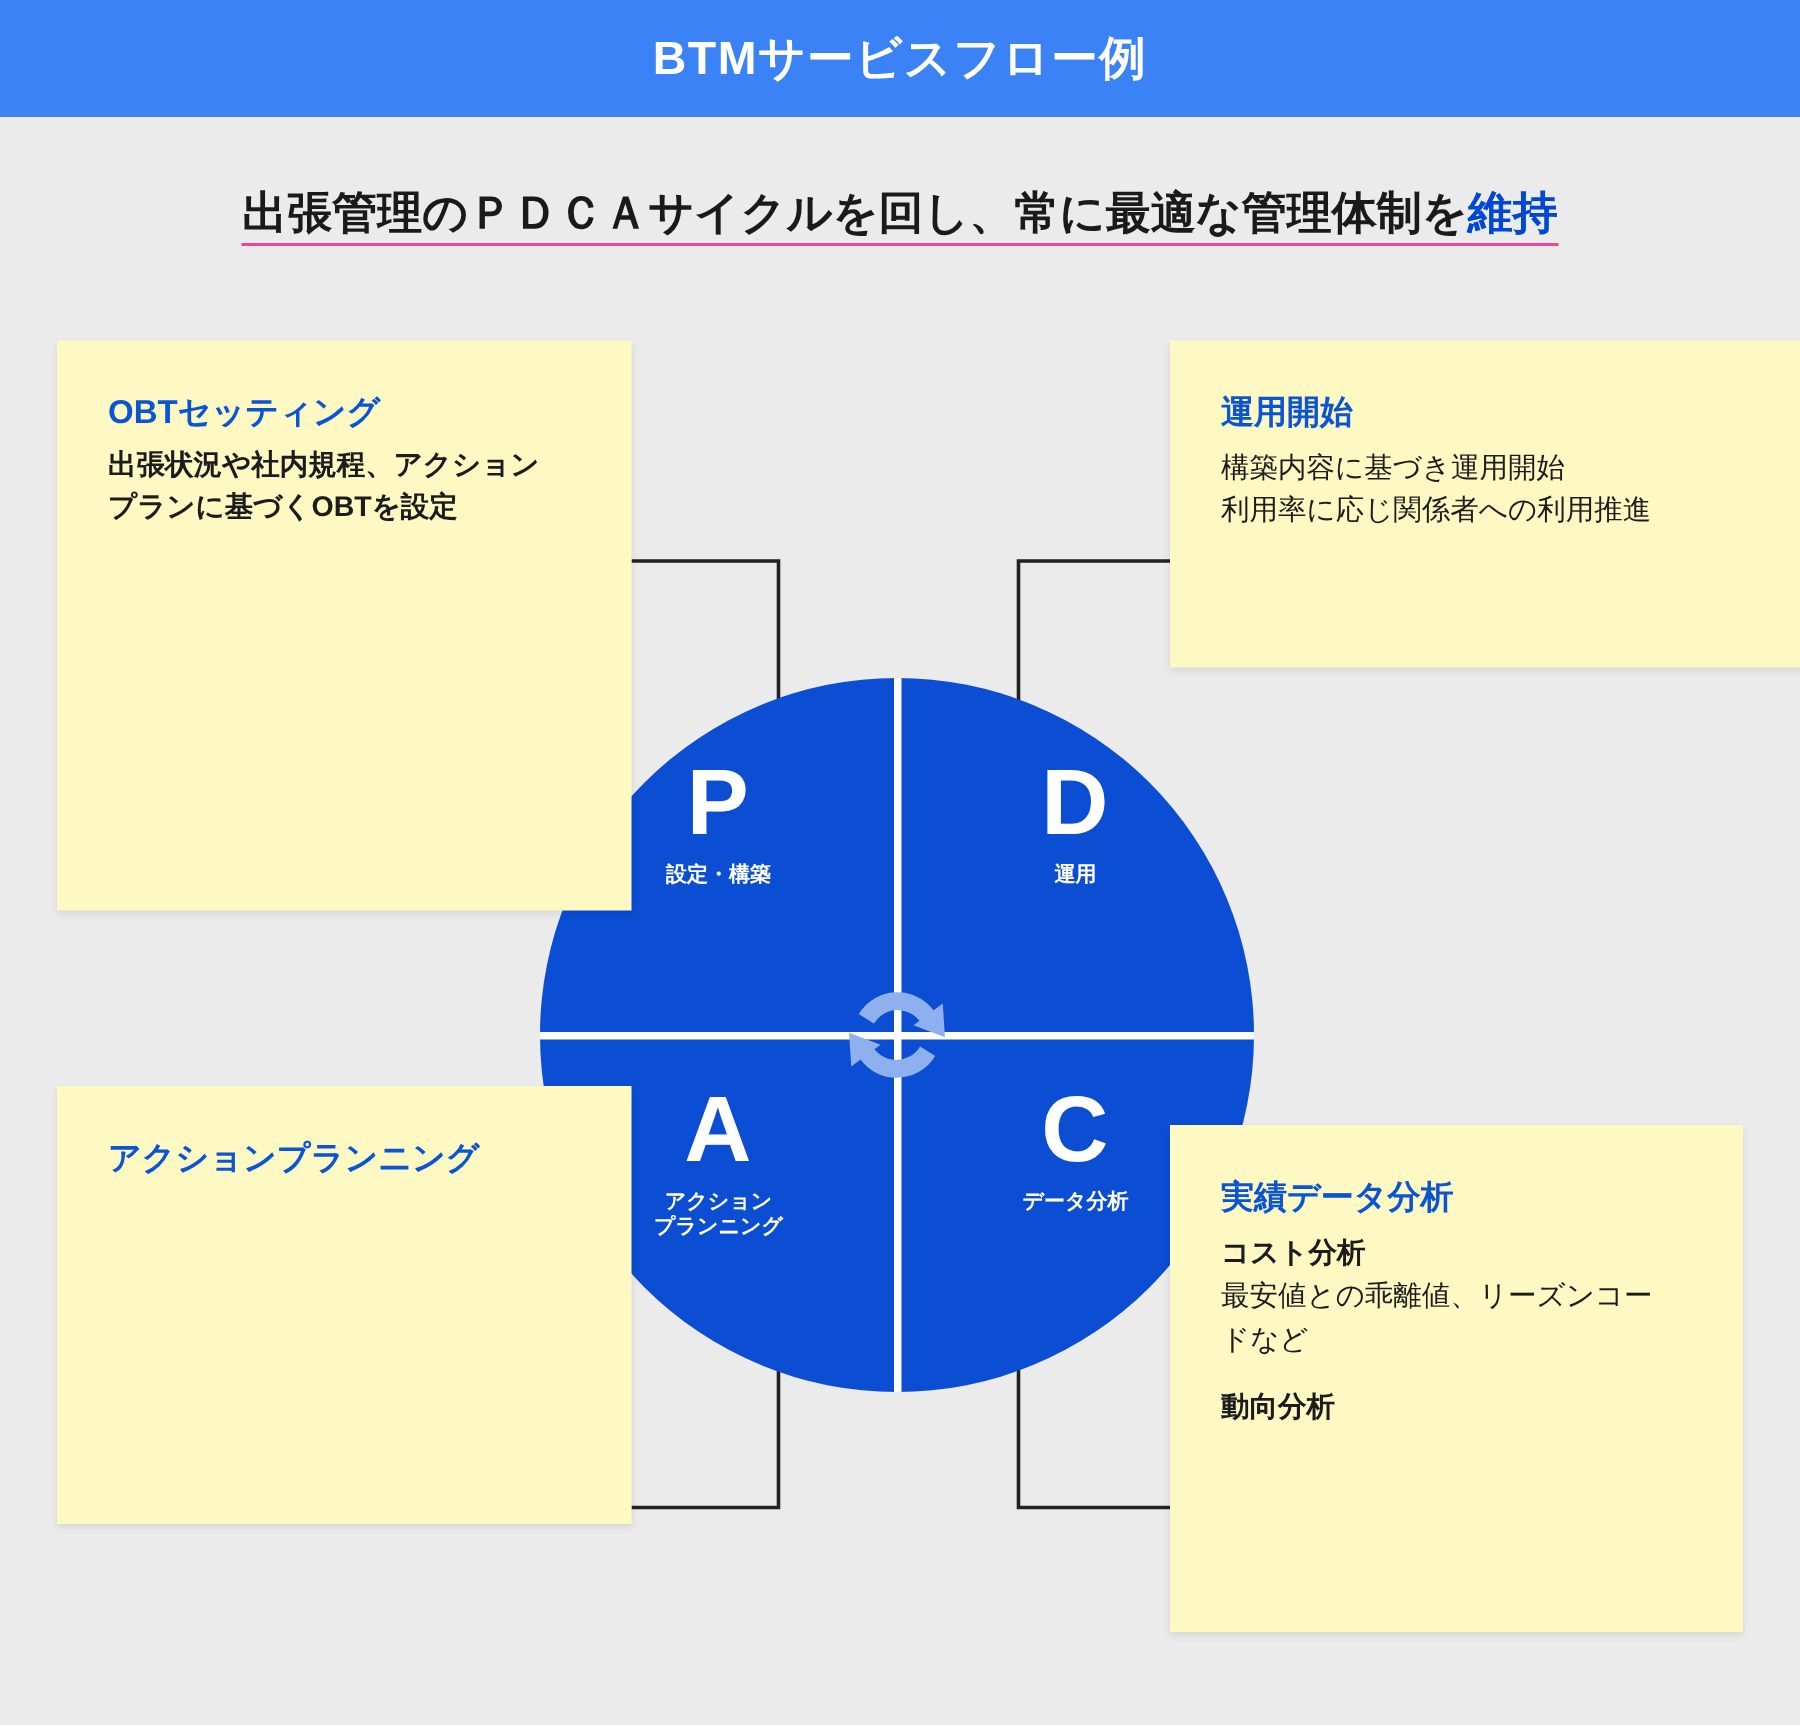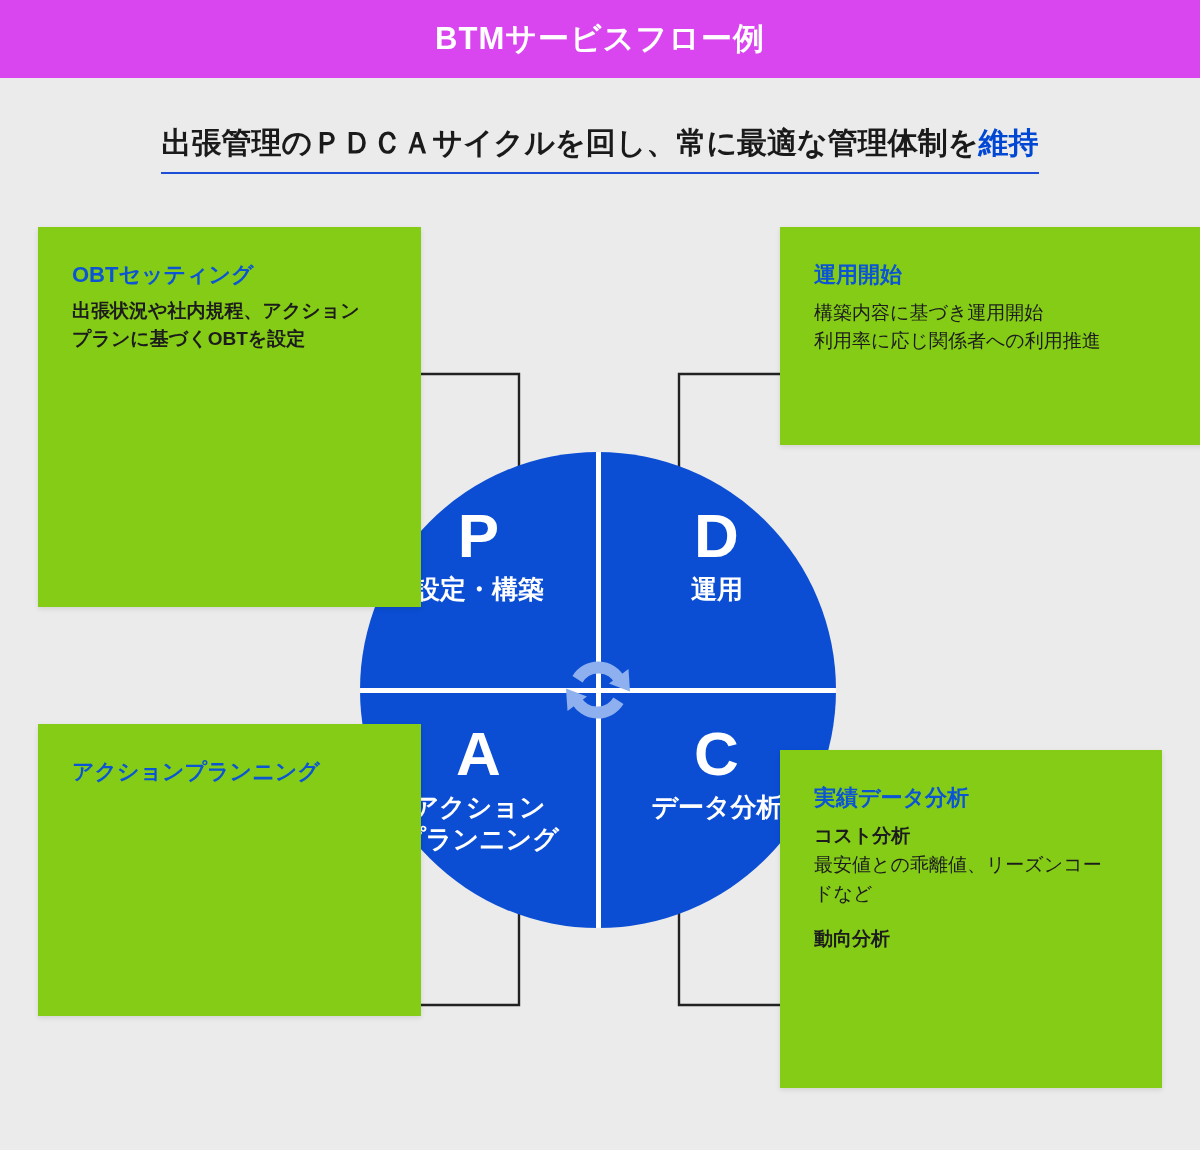--- a/index.html
+++ b/index.html
@@ -16,21 +16,21 @@
     position: relative;
     overflow: hidden;
   }
 
   
   .header-bar {
     position: absolute;
     left: 0; top: 0;
     width: 1200px;
     height: 78px;
-    background: #d946ef;
+    background: #3b82f6;
     display: flex;
     align-items: center;
     justify-content: center;
   }
   .header-title {
     color: #ffffff;
     font-size: 31px;
     font-weight: bold;
     letter-spacing: 1px;
   }
@@ -42,22 +42,22 @@
     width: 1200px;
     display: flex;
     justify-content: center;
   }
   .subtitle {
     font-size: 30px;
     font-weight: bold;
     color: #1a1a1a;
     letter-spacing: 0px;
     white-space: nowrap;
-    border-bottom: 2px solid #1d4ed8;
-    padding-bottom: 11px;
+    border-bottom: 2px solid #ec4899;
+    padding-bottom: 1px;
     line-height: 1.15;
   }
   .subtitle .accent { color: #0048d4; }
 
   
   .connectors {
     position: absolute;
     left: 0; top: 0;
     width: 1200px; height: 1150px;
     pointer-events: none;
@@ -110,41 +110,41 @@
   .quad.left   { left: 0; }
   .quad.right  { left: 238px; }
 
   .quad-letter {
     font-size: 62px;
     font-weight: bold;
     line-height: 0.95;
     letter-spacing: 1px;
   }
   .quad-label {
-    font-size: 26px;
+    font-size: 14px;
     font-weight: bold;
     line-height: 1.22;
     margin-top: 8px;
     white-space: pre-line;
   }
 
   
   .cycle-icon {
     position: absolute;
     left: 198px;
     top: 198px;
     width: 80px;
     height: 80px;
     z-index: 3;
   }
 
   
   .card {
     position: absolute;
-    background: #84cc16;
+    background: #fef9c3;
     box-shadow: 0 2px 5px rgba(0,0,0,0.10);
     padding: 34px 52px 30px 34px;
     z-index: 5;
   }
   .card-title {
     color: #0b55d4;
     font-size: 22px;
     font-weight: bold;
     line-height: 1.3;
     margin-bottom: 9px;

